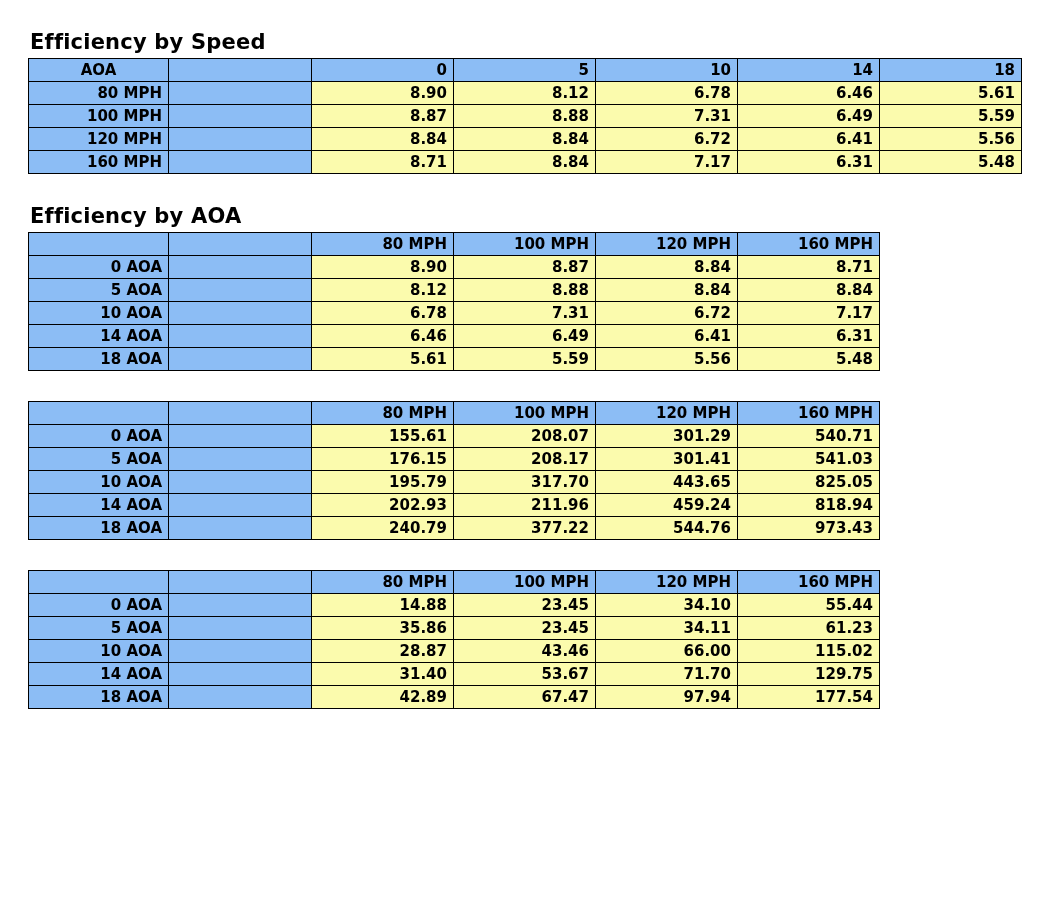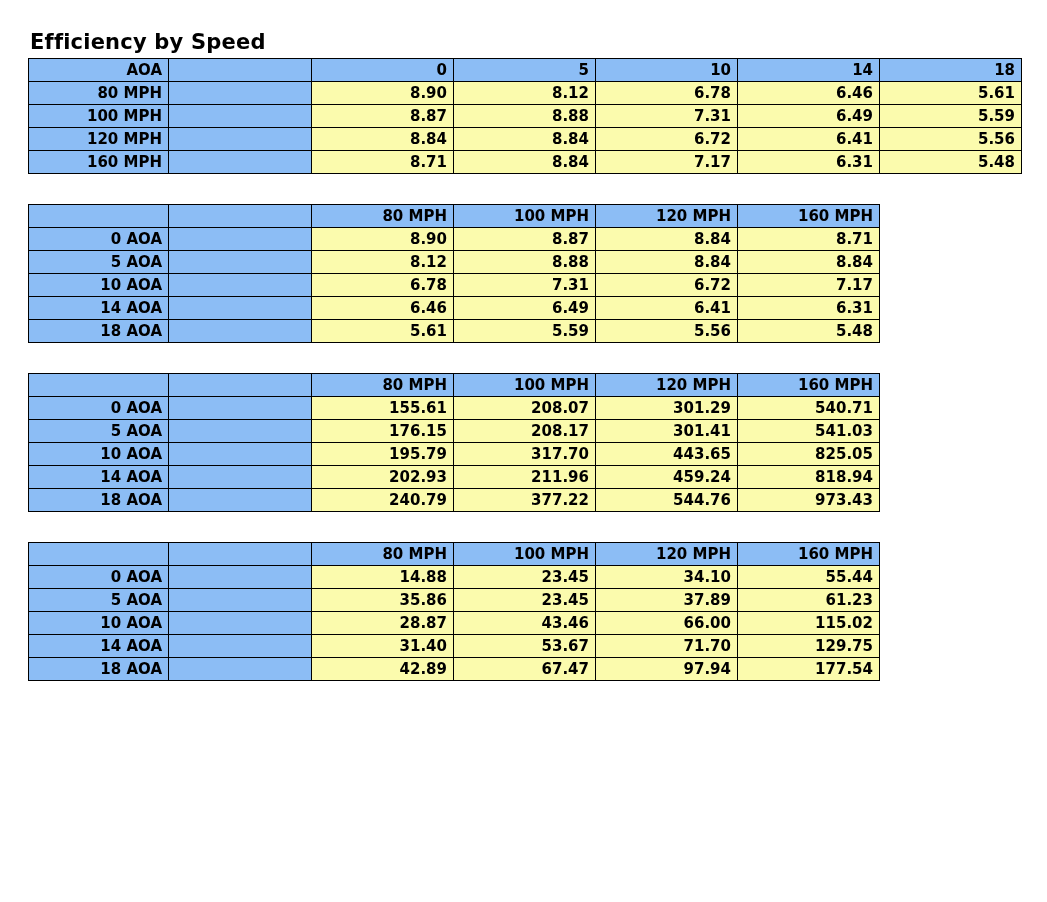--- a/index.html
+++ b/index.html
@@ -42,20 +42,21 @@
     font-weight: bold;
     padding: 0 6px;
     box-sizing: border-box;
     white-space: nowrap;
   }
   .hdr {
     background: #8cbdf5;
     text-align: right;
   }
   .hdr.center {
+    text-align: center;
     margin-top: 45px;
   }
   .rowhdr {
     background: #8cbdf5;
     text-align: right;
   }
   .spacer {
     background: #8cbdf5;
   }
   .val {
@@ -126,20 +127,21 @@
         <td class="val">7.17</td>
         <td class="val">6.31</td>
         <td class="val">5.48</td>
       </tr>
     </tbody>
       </table>
   </div>
 
   <div class="section">
     <div class="gap-md"></div>
+    <div class="section-title">Efficiency by AOA</div>
     <table class="grid t2">
       <tbody>
           <tr>
         <th class="hdr center c-label"></th>
         <th class="spacer c-spacer"></th>
         <th class="hdr c-data">80 MPH</th>
         <th class="hdr c-data">100 MPH</th>
         <th class="hdr c-data">120 MPH</th>
         <th class="hdr c-data">160 MPH</th>
       </tr>
@@ -261,21 +263,21 @@
         <td class="val">14.88</td>
         <td class="val">23.45</td>
         <td class="val">34.10</td>
         <td class="val">55.44</td>
       </tr>
       <tr>
         <td class="rowhdr">5 AOA</td>
         <td class="spacer"></td>
         <td class="val">35.86</td>
         <td class="val">23.45</td>
-        <td class="val">37.89</td>
+        <td class="val">34.11</td>
         <td class="val">61.23</td>
       </tr>
       <tr>
         <td class="rowhdr">10 AOA</td>
         <td class="spacer"></td>
         <td class="val">28.87</td>
         <td class="val">43.46</td>
         <td class="val">66.00</td>
         <td class="val">115.02</td>
       </tr>

